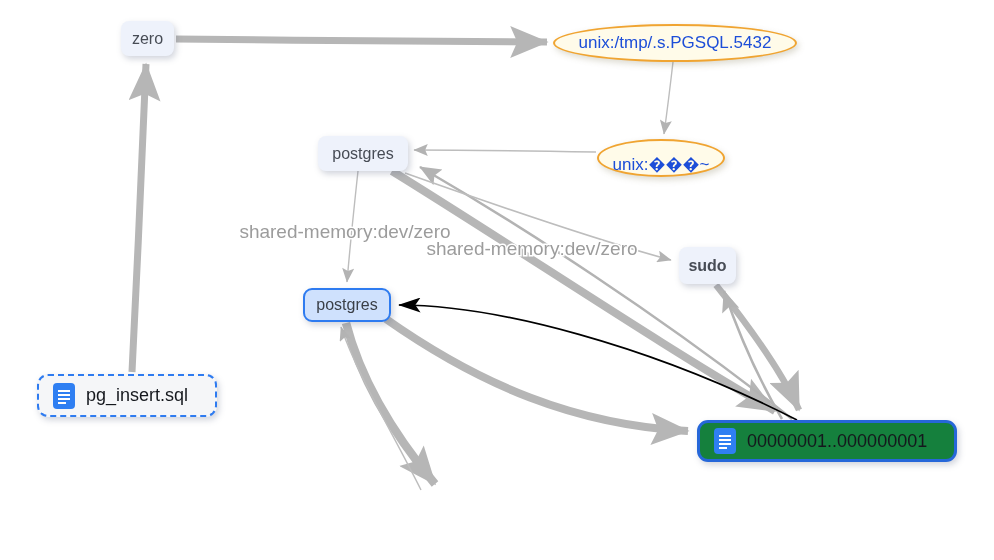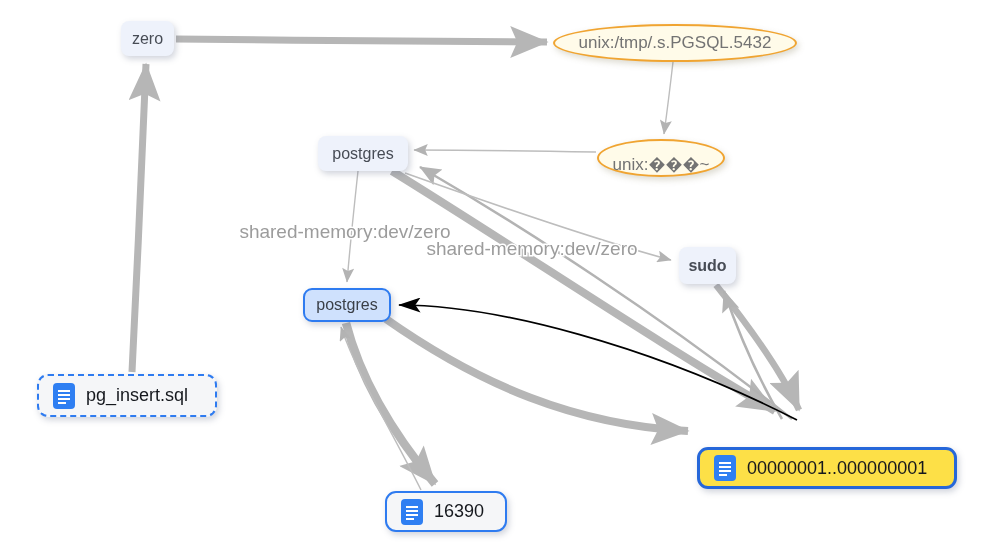--- a/index.html
+++ b/index.html
@@ -7,27 +7,27 @@
   #edges{position:absolute;left:0;top:0;width:994px;height:560px;}
 
   .node{position:absolute;display:flex;align-items:center;justify-content:center;
         box-sizing:border-box;border-radius:8px;font-size:16px;color:#474c55;
         background:#eef2fb;box-shadow:2px 3px 6px rgba(90,100,130,0.28);}
   .node .lbl{white-space:nowrap;}
 
   .proc-selected{border:2px solid #2e7bf0;background:#cfe1fd;color:#3a3f47;border-radius:9px;}
 
   .sock{border:2.5px solid #f0a431;background:#fffbe9;border-radius:50%;
-        font-size:17px;color:#737373;box-shadow:2px 3px 6px rgba(120,110,70,0.25);}
+        font-size:17px;color:#1d4ed8;box-shadow:2px 3px 6px rgba(120,110,70,0.25);}
 
   .file{border-radius:11px;font-size:18px;color:#15181d;gap:11px;justify-content:flex-start;
         padding-left:14px;background:#f5f6f8;}
   .file-dashed{border:2px dashed #2e7bf0;}
   .file-solid{border:2px solid #2e7bf0;}
-  .file-selected{border:3px solid #2667d9;background:#fde047;margin-top:27px;}
+  .file-selected{border:3px solid #2667d9;background:#15803d;}
 
   .doc-icon{flex:0 0 auto;display:block;}
 
   .edge-label{font-size:19px;fill:#9c9c9c;stroke:#ffffff;stroke-width:3px;paint-order:stroke;
               font-family:"Liberation Sans",sans-serif;}
 </style>
 </head>
 <body>
 
 <div id="canvas">
@@ -109,24 +109,14 @@
     <svg class="doc-icon" width="22" height="26" viewBox="0 0 22 26">
       <rect x="0" y="0" width="22" height="26" rx="4" fill="#2f7ff2"></rect>
       <line x1="5" y1="8" x2="17" y2="8" stroke="#ffffff" stroke-width="2"></line>
       <line x1="5" y1="12" x2="17" y2="12" stroke="#ffffff" stroke-width="2"></line>
       <line x1="5" y1="16" x2="17" y2="16" stroke="#ffffff" stroke-width="2"></line>
       <line x1="5" y1="20" x2="13" y2="20" stroke="#ffffff" stroke-width="2"></line>
     </svg>
     <span class="lbl">00000001..000000001</span>
   </div>
 
-  <div class="node file file-solid" style="left:385px;top:491px;width:122px;height:41px;">
-    <svg class="doc-icon" width="22" height="26" viewBox="0 0 22 26">
-      <rect x="0" y="0" width="22" height="26" rx="4" fill="#2f7ff2"></rect>
-      <line x1="5" y1="8" x2="17" y2="8" stroke="#ffffff" stroke-width="2"></line>
-      <line x1="5" y1="12" x2="17" y2="12" stroke="#ffffff" stroke-width="2"></line>
-      <line x1="5" y1="16" x2="17" y2="16" stroke="#ffffff" stroke-width="2"></line>
-      <line x1="5" y1="20" x2="13" y2="20" stroke="#ffffff" stroke-width="2"></line>
-    </svg>
-    <span class="lbl">16390</span>
-  </div>
 
 </div>
 
 </body></html>

